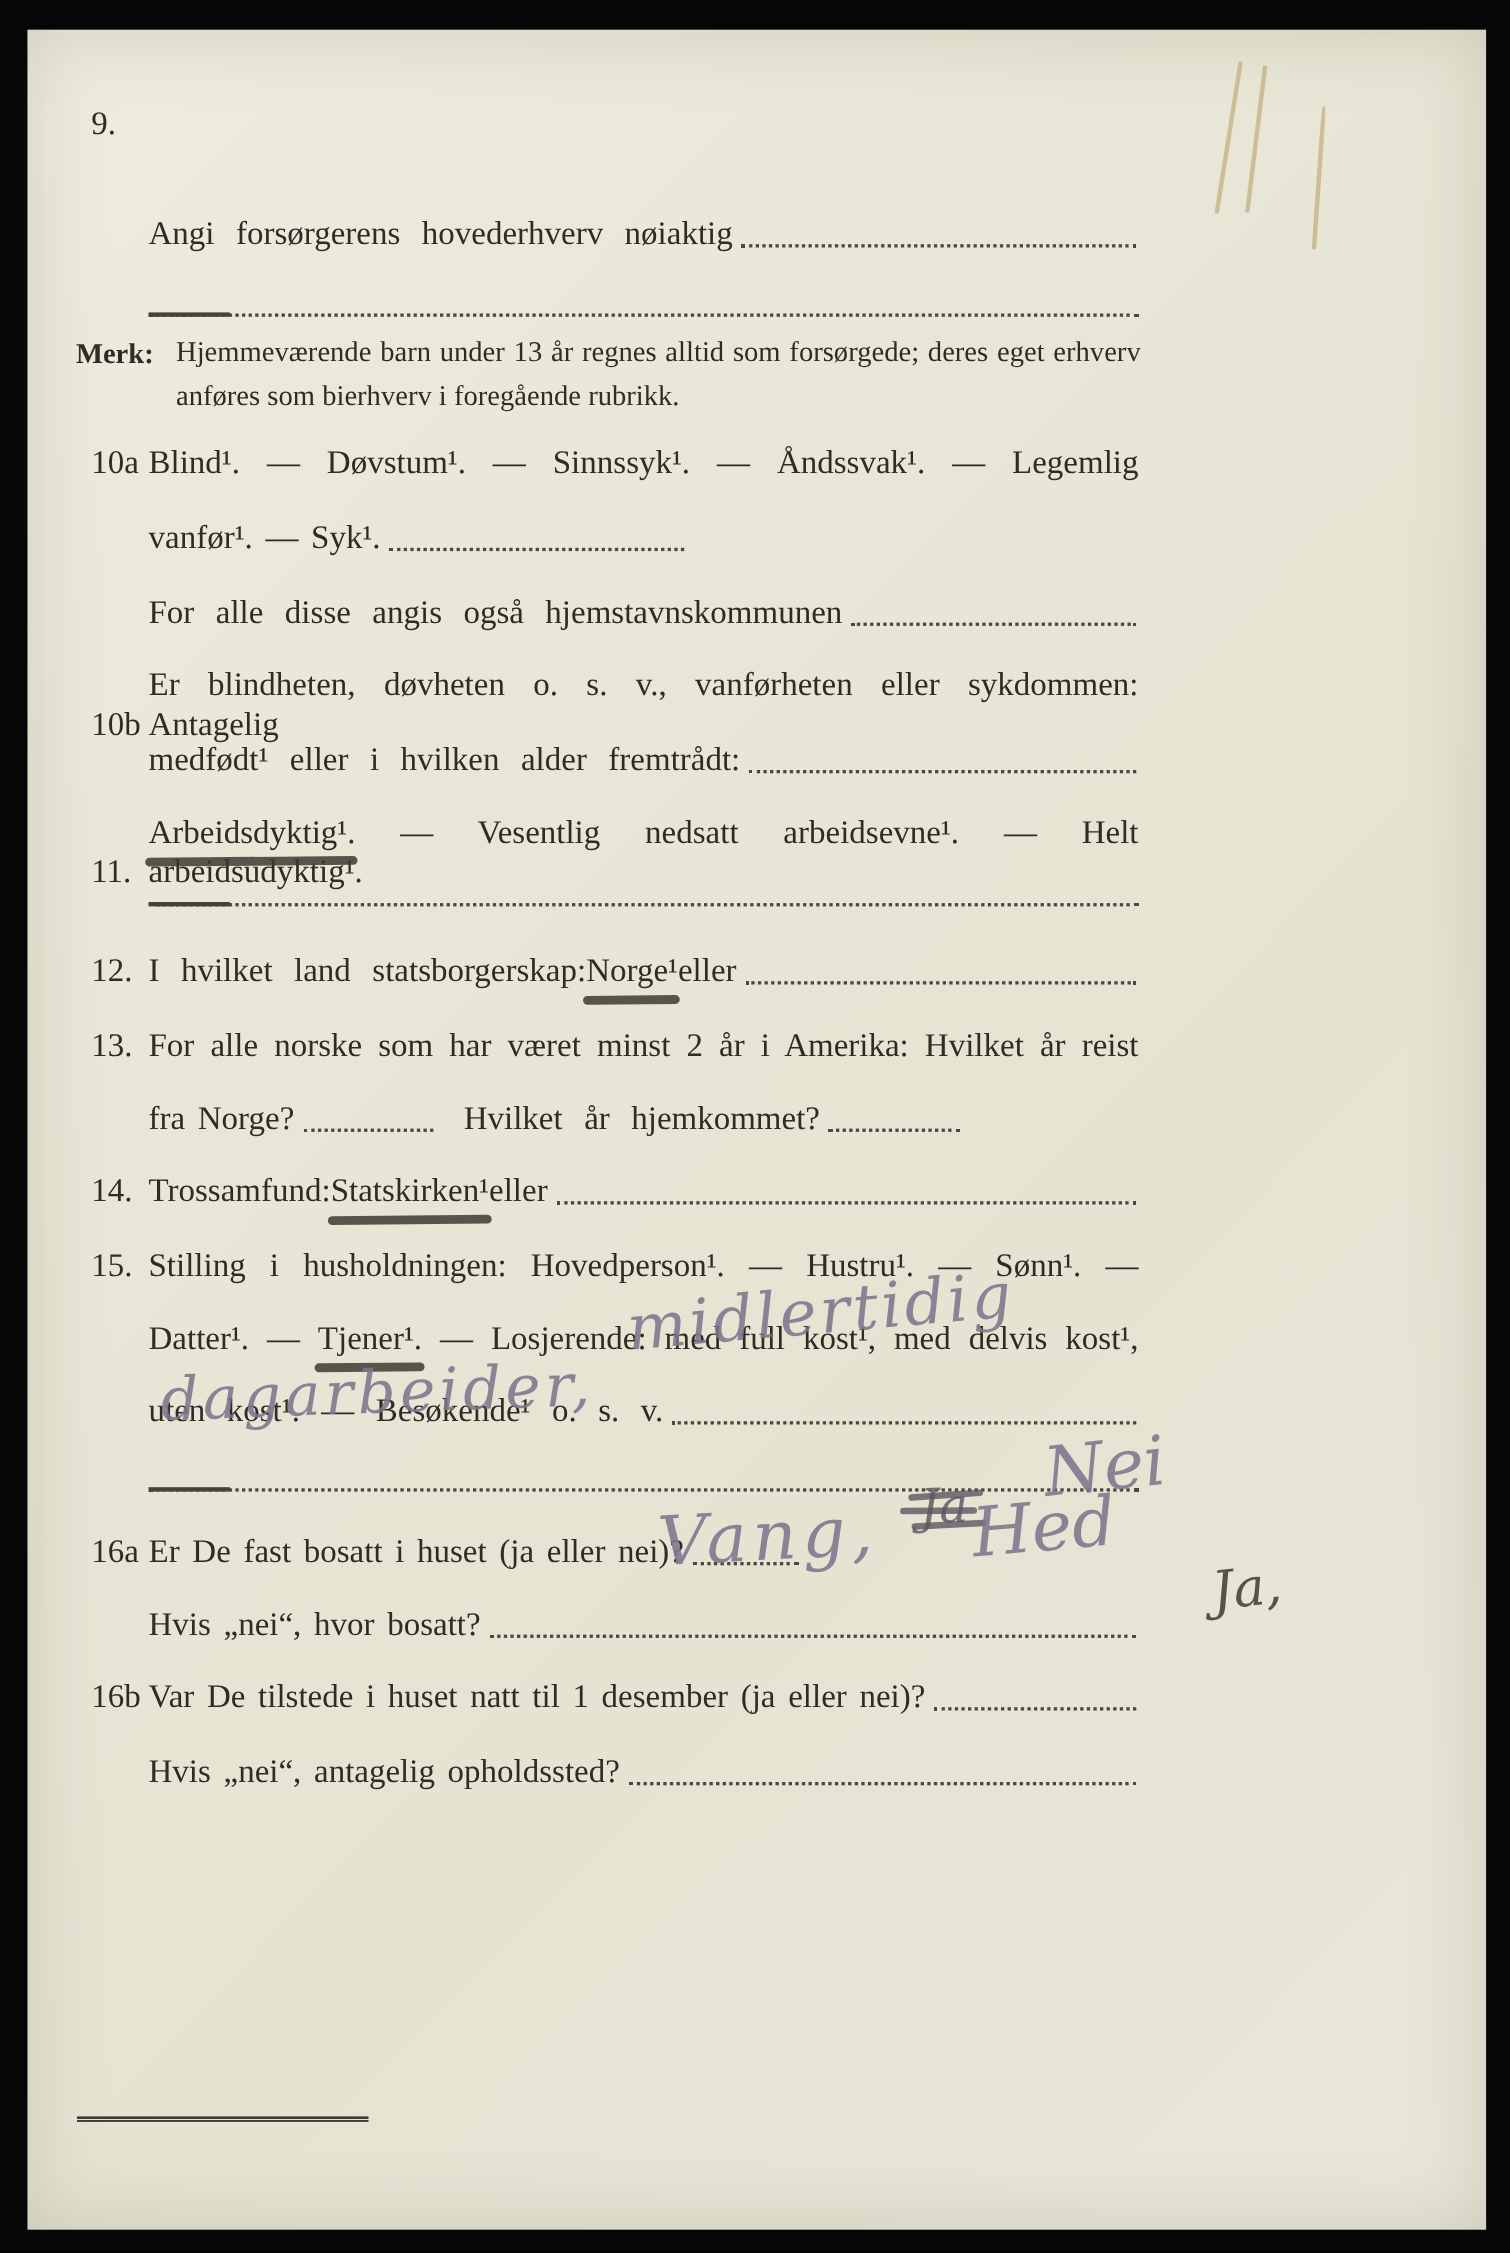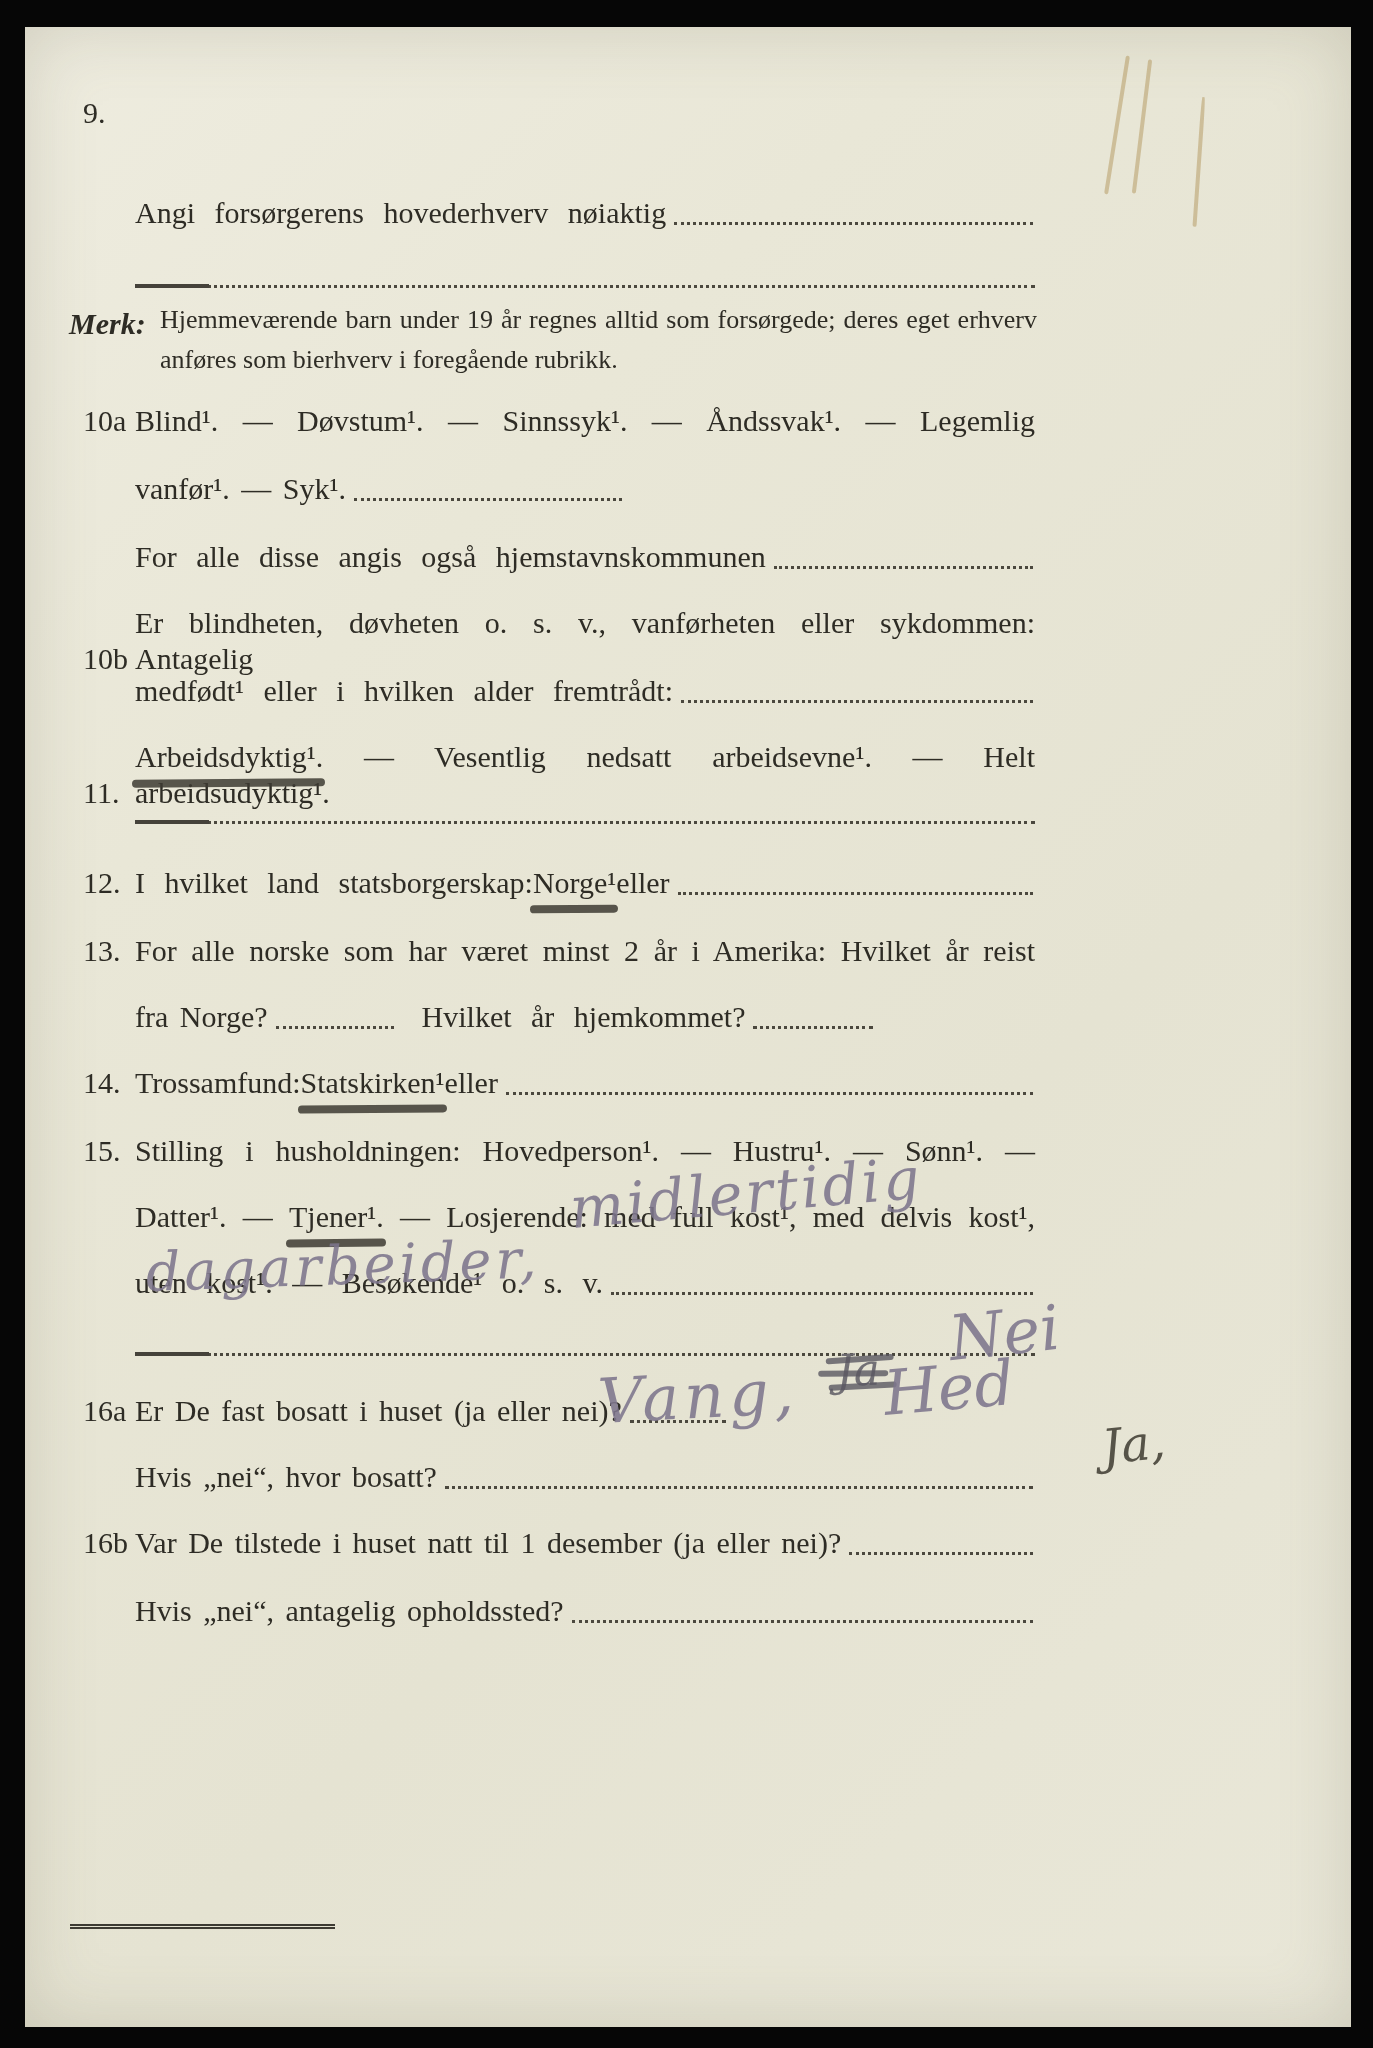--- a/index.html
+++ b/index.html
@@ -16,21 +16,21 @@
   .block{display:block;width:900px;white-space:normal;}
   .just{text-align:justify;text-align-last:justify;}
   .wsp{word-spacing:12px;}
   .leader{flex:1 1 auto;border-bottom:3px dotted #4b483e;margin:0 2px 6px 8px;min-width:40px;}
   .leader.fx{flex:0 0 auto;}
   .ans-line{position:absolute;left:110px;width:900px;height:0;border-bottom:3px dotted #4b483e;}
   .ans-line::before{content:"";position:absolute;left:0;bottom:-3px;height:4px;width:74px;background:#45423a;}
   .pen{position:relative;display:inline-block;white-space:nowrap;}
   .pen::after{content:"";position:absolute;left:-3px;right:-2px;bottom:-12px;height:8px;
               background:#3d3b33;border-radius:4px;opacity:.85;transform:rotate(-.5deg);}
-  .merk-label{position:absolute;left:44px;font-weight:bold;font-size:30px;color:#2e2c25;font-style:italic;}
+  .merk-label{position:absolute;left:44px;font-weight:bold;font-size:26px;color:#2e2c25;}
   .merk-txt{position:absolute;left:135px;width:877px;font-size:26px;color:#2e2c25;}
   .hw{position:absolute;font-family:"DejaVu Serif",serif;font-style:italic;
       color:rgba(125,117,140,.88);white-space:nowrap;z-index:6;transform-origin:left bottom;}
   .hw-midlertidig{left:548px;top:1148px;font-size:57px;letter-spacing:3px;transform:rotate(-5deg);}
   .hw-dagarbeider{left:122px;top:1214px;font-size:54px;letter-spacing:4px;transform:rotate(-2deg);}
   .hw-nei{left:928px;top:1275px;font-size:62px;transform:rotate(-6deg);}
   .hw-vang{left:575px;top:1338px;font-size:62px;letter-spacing:5px;transform:rotate(-3deg);}
   .hw-hed{left:862px;top:1330px;font-size:62px;transform:rotate(-5deg);}
   .hw-ja16b{left:1080px;top:1392px;font-size:48px;color:rgba(78,75,64,.95);transform:rotate(-6deg);}
   .hw-struck{left:812px;top:1318px;font-size:44px;color:rgba(108,105,112,.95);transform:rotate(-2deg);}
@@ -60,21 +60,21 @@
     <div class="row" style="top:68px">
       <span class="num">9.</span>
     </div>
     <div class="row cont" style="top:168px">
       <span class="txt wsp">Angi forsørgerens hovederhverv nøiaktig</span>
       <span class="leader"></span>
     </div>
     <div class="ans-line" style="top:258px"></div>
 
     <div class="merk-label" style="top:280px">Merk:</div>
-    <div class="merk-txt just" style="top:278px">Hjemmeværende barn under 19 år regnes alltid som forsørgede; deres eget erhverv</div>
+    <div class="merk-txt just" style="top:278px">Hjemmeværende barn under 13 år regnes alltid som forsørgede; deres eget erhverv</div>
     <div class="merk-txt" style="top:318px">anføres som bierhverv i foregående rubrikk.</div>
 
     <div class="row" style="top:376px">
       <span class="num">10a</span>
       <span class="block just">Blind¹. — Døvstum¹. — Sinnssyk¹. — Åndssvak¹. — Legemlig</span>
     </div>
     <div class="row cont" style="top:444px">
       <span class="txt">vanfør¹. — Syk¹.</span>
       <span class="leader fx" style="width:268px"></span>
     </div>

